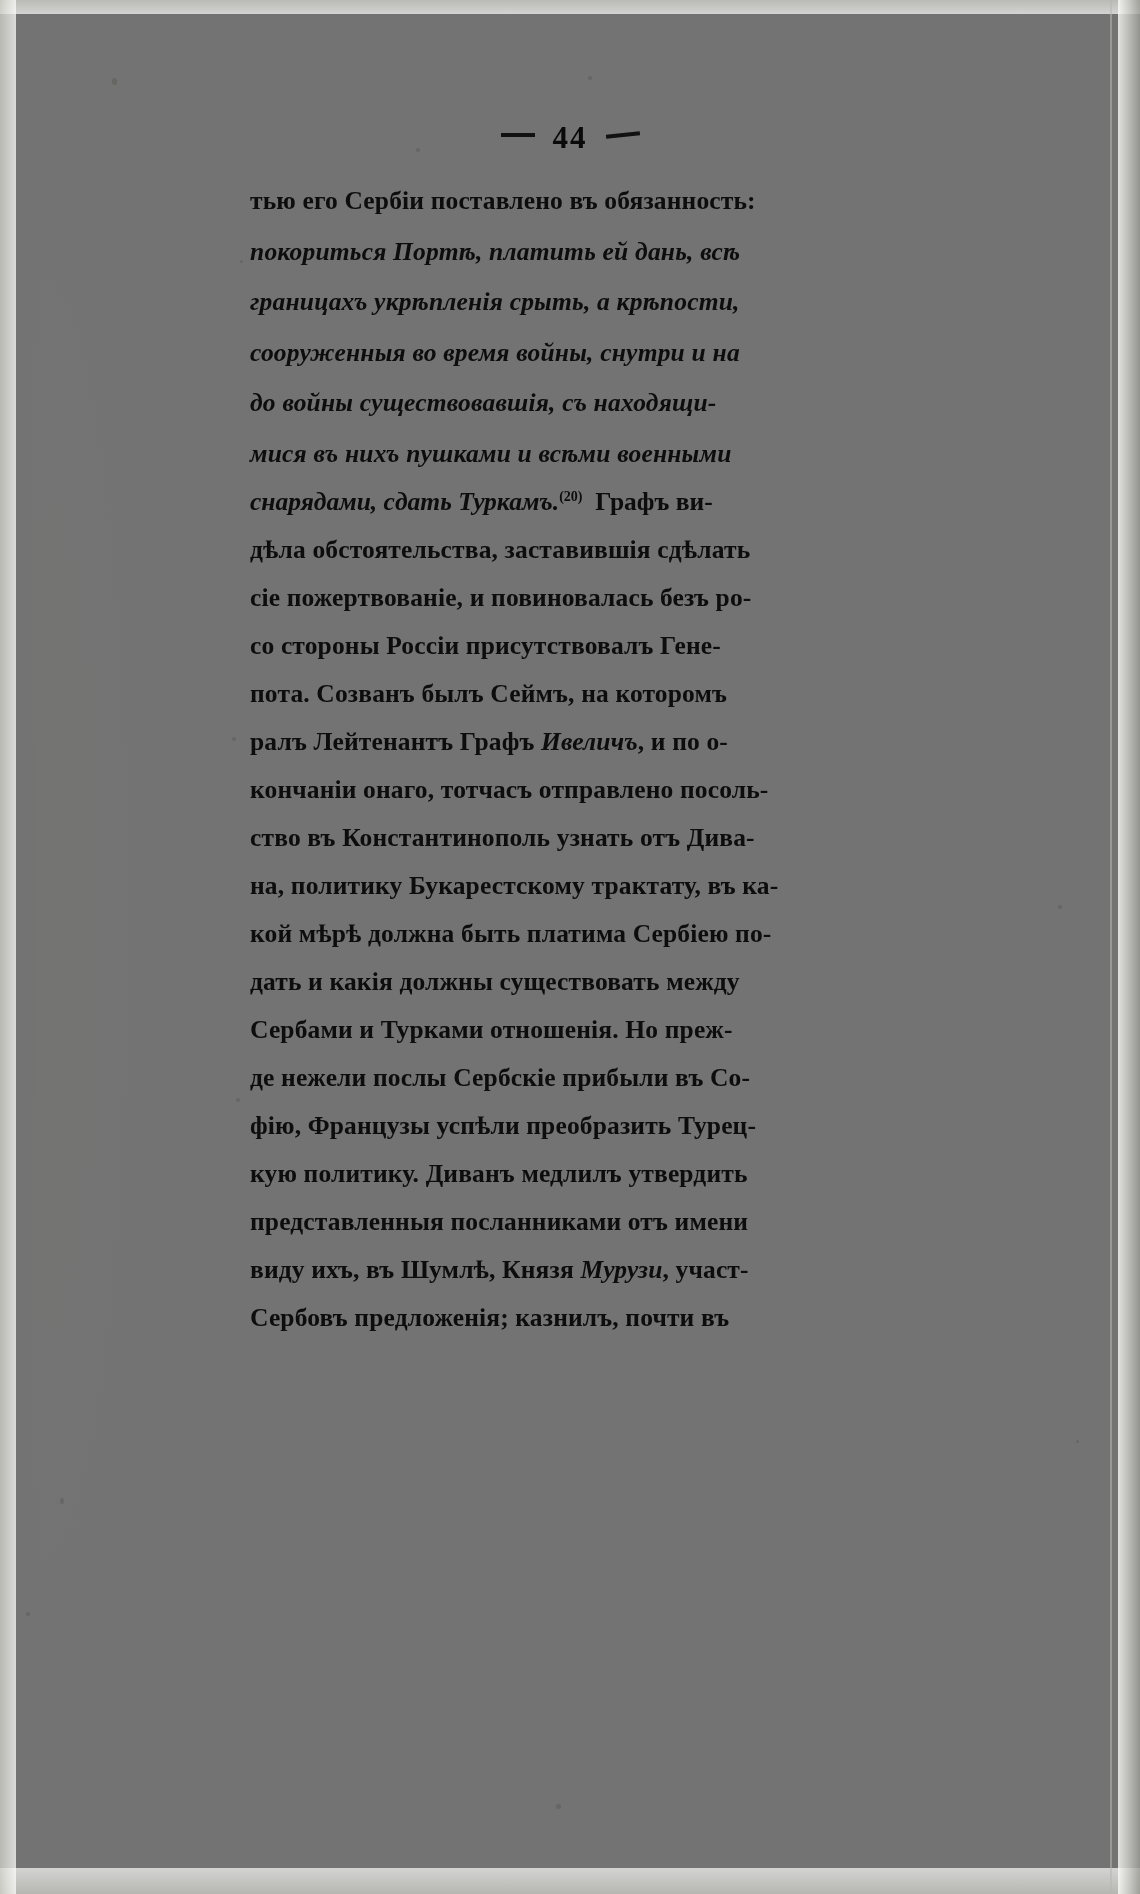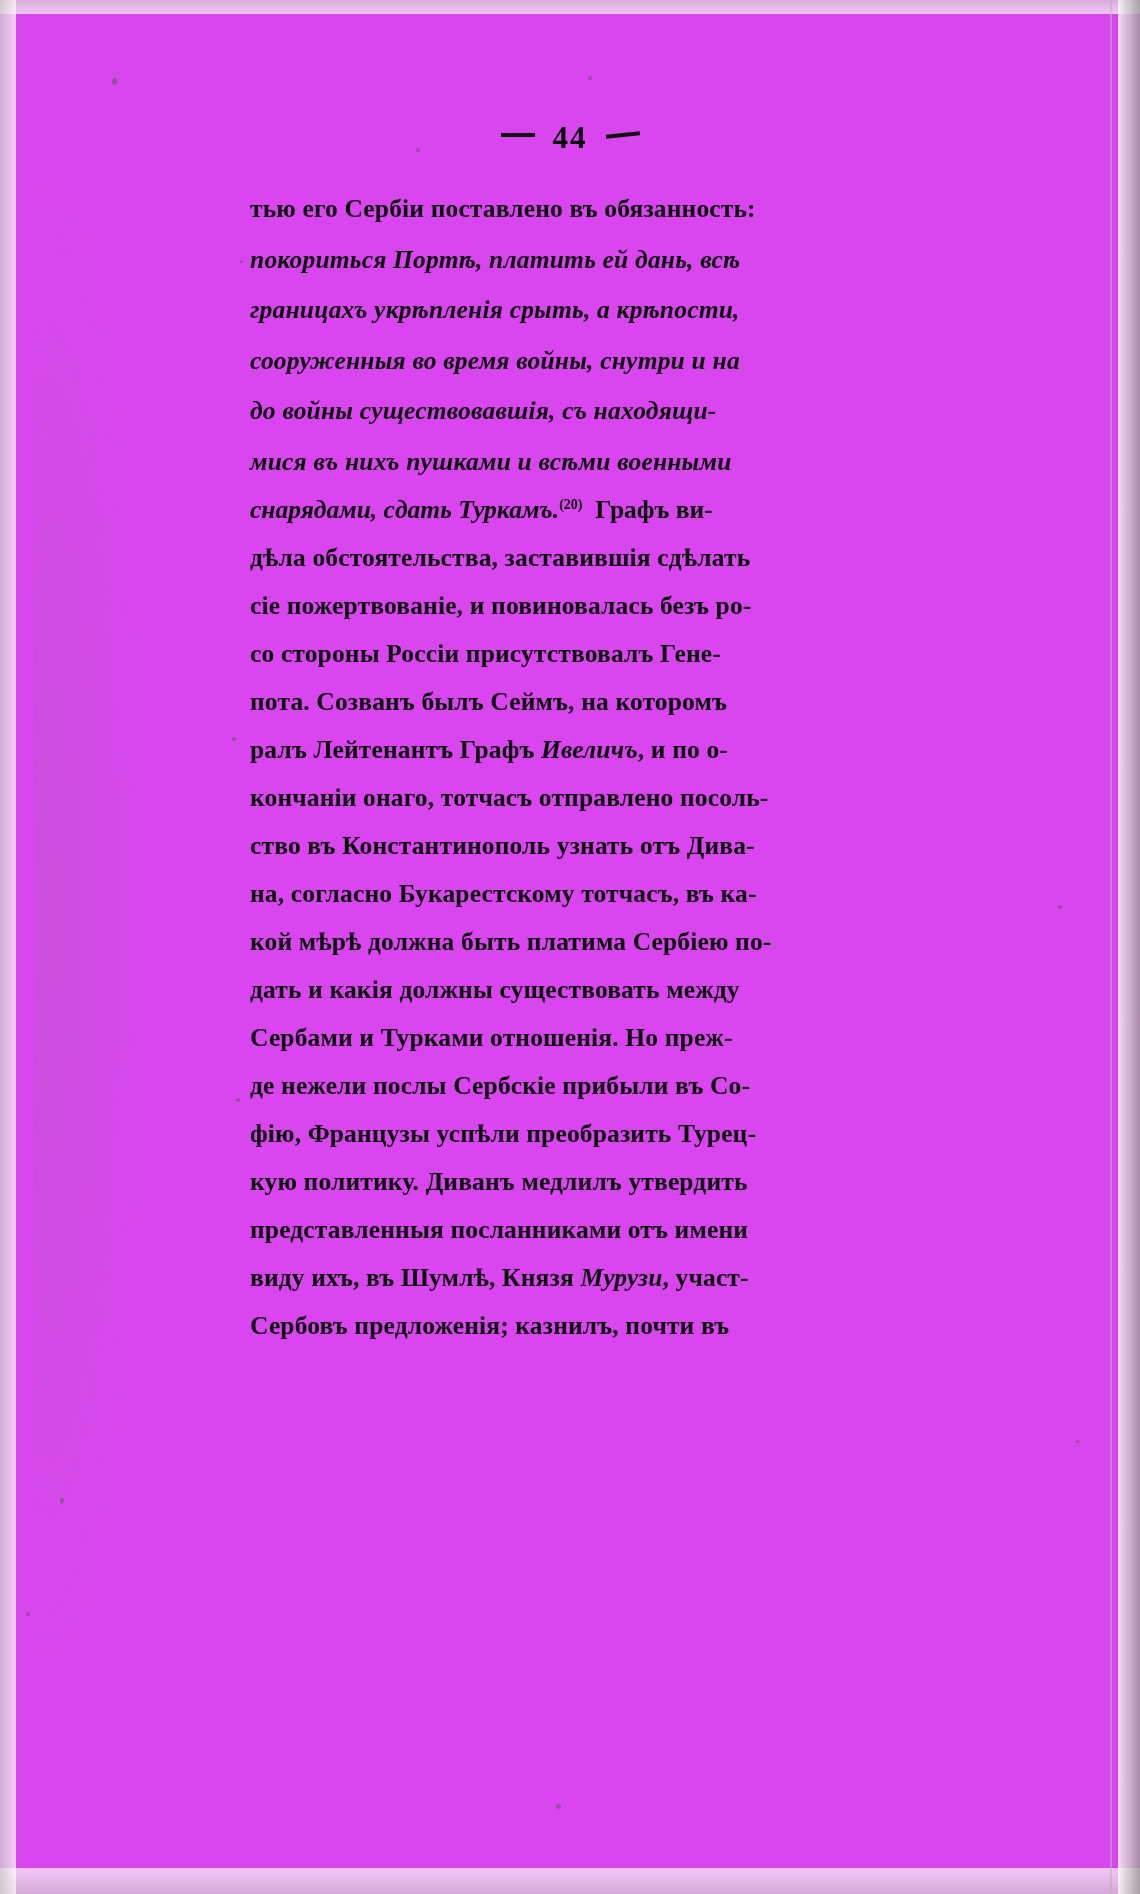--- a/index.html
+++ b/index.html
@@ -13,21 +13,21 @@
     position: relative;
     font-family: "Liberation Serif", serif;
     color: #0a0a0a;
     overflow: hidden;
   }
 
   
   .page {
     position: absolute;
     inset: 0;
-    background: #d946ef;
+    background: #737373;
   }
 
   
   .edge-left {
     position: absolute;
     left: 0; top: 0;
     width: 16px; height: 100%;
     background: linear-gradient(to right, #cfcfc9, #fdfdfb);
     opacity: .75;
   }
@@ -93,21 +93,21 @@
     display: inline-block;
     vertical-align: middle;
     font-family: "Liberation Serif", serif;
     font-size: 31px;
     font-weight: 700;
   }
 
   
   .textblock {
     position: absolute;
-    top: 196px;
+    top: 188px;
     left: 250px;
     width: 650px;
   }
   .line {
     display: block;
     white-space: nowrap;
     font-size: 25.5px;
     font-weight: 700;
     line-height: 1.0;
     margin-bottom: 22.5px;
@@ -179,21 +179,21 @@
     <span class="line ital">до войны существовавшія, съ находящи-</span>
     <span class="line ital">мися въ нихъ пушками и всѣми военными</span>
     <span class="line"><span class="it">снарядами, сдать Туркамъ.</span><span class="sup">(20)</span>&nbsp;&nbsp;<span>Графъ ви-</span></span>
     <span class="line just">дѣла обстоятельства, заставившія сдѣлать</span>
     <span class="line just">сіе пожертвованіе, и повиновалась безъ ро-</span>
     <span class="line just sp-wide">со стороны Россіи присутствовалъ Гене-</span>
     <span class="line just sp-wide">пота. Созванъ былъ Сеймъ, на которомъ</span>
     <span class="line just"><span>ралъ Лейтенантъ Графъ&nbsp;</span><span class="it">Ивеличъ</span><span>, и по о-</span></span>
     <span class="line just">кончаніи онаго, тотчасъ отправлено посоль-</span>
     <span class="line just">ство въ Константинополь узнать отъ Дива-</span>
-    <span class="line just">на, согласно Букарестскому тотчасъ, въ ка-</span>
+    <span class="line just">на, политику Букарестскому трактату, въ ка-</span>
     <span class="line just">кой мѣрѣ должна быть платима Сербіею по-</span>
     <span class="line just">дать и какія должны существовать между</span>
     <span class="line just">Сербами и Турками отношенія. Но преж-</span>
     <span class="line just">де нежели послы Сербскіе прибыли въ Со-</span>
     <span class="line just">фію, Французы успѣли преобразить Турец-</span>
     <span class="line just">кую политику. Диванъ медлилъ утвердить</span>
     <span class="line just sp-wide">представленныя посланниками отъ имени</span>
     <span class="line just"><span>виду ихъ, въ Шумлѣ, Князя&nbsp;</span><span class="it">Мурузи</span><span>, участ-</span></span>
     <span class="line just sp-wide">Сербовъ предложенія; казнилъ, почти въ</span>
   </div>

